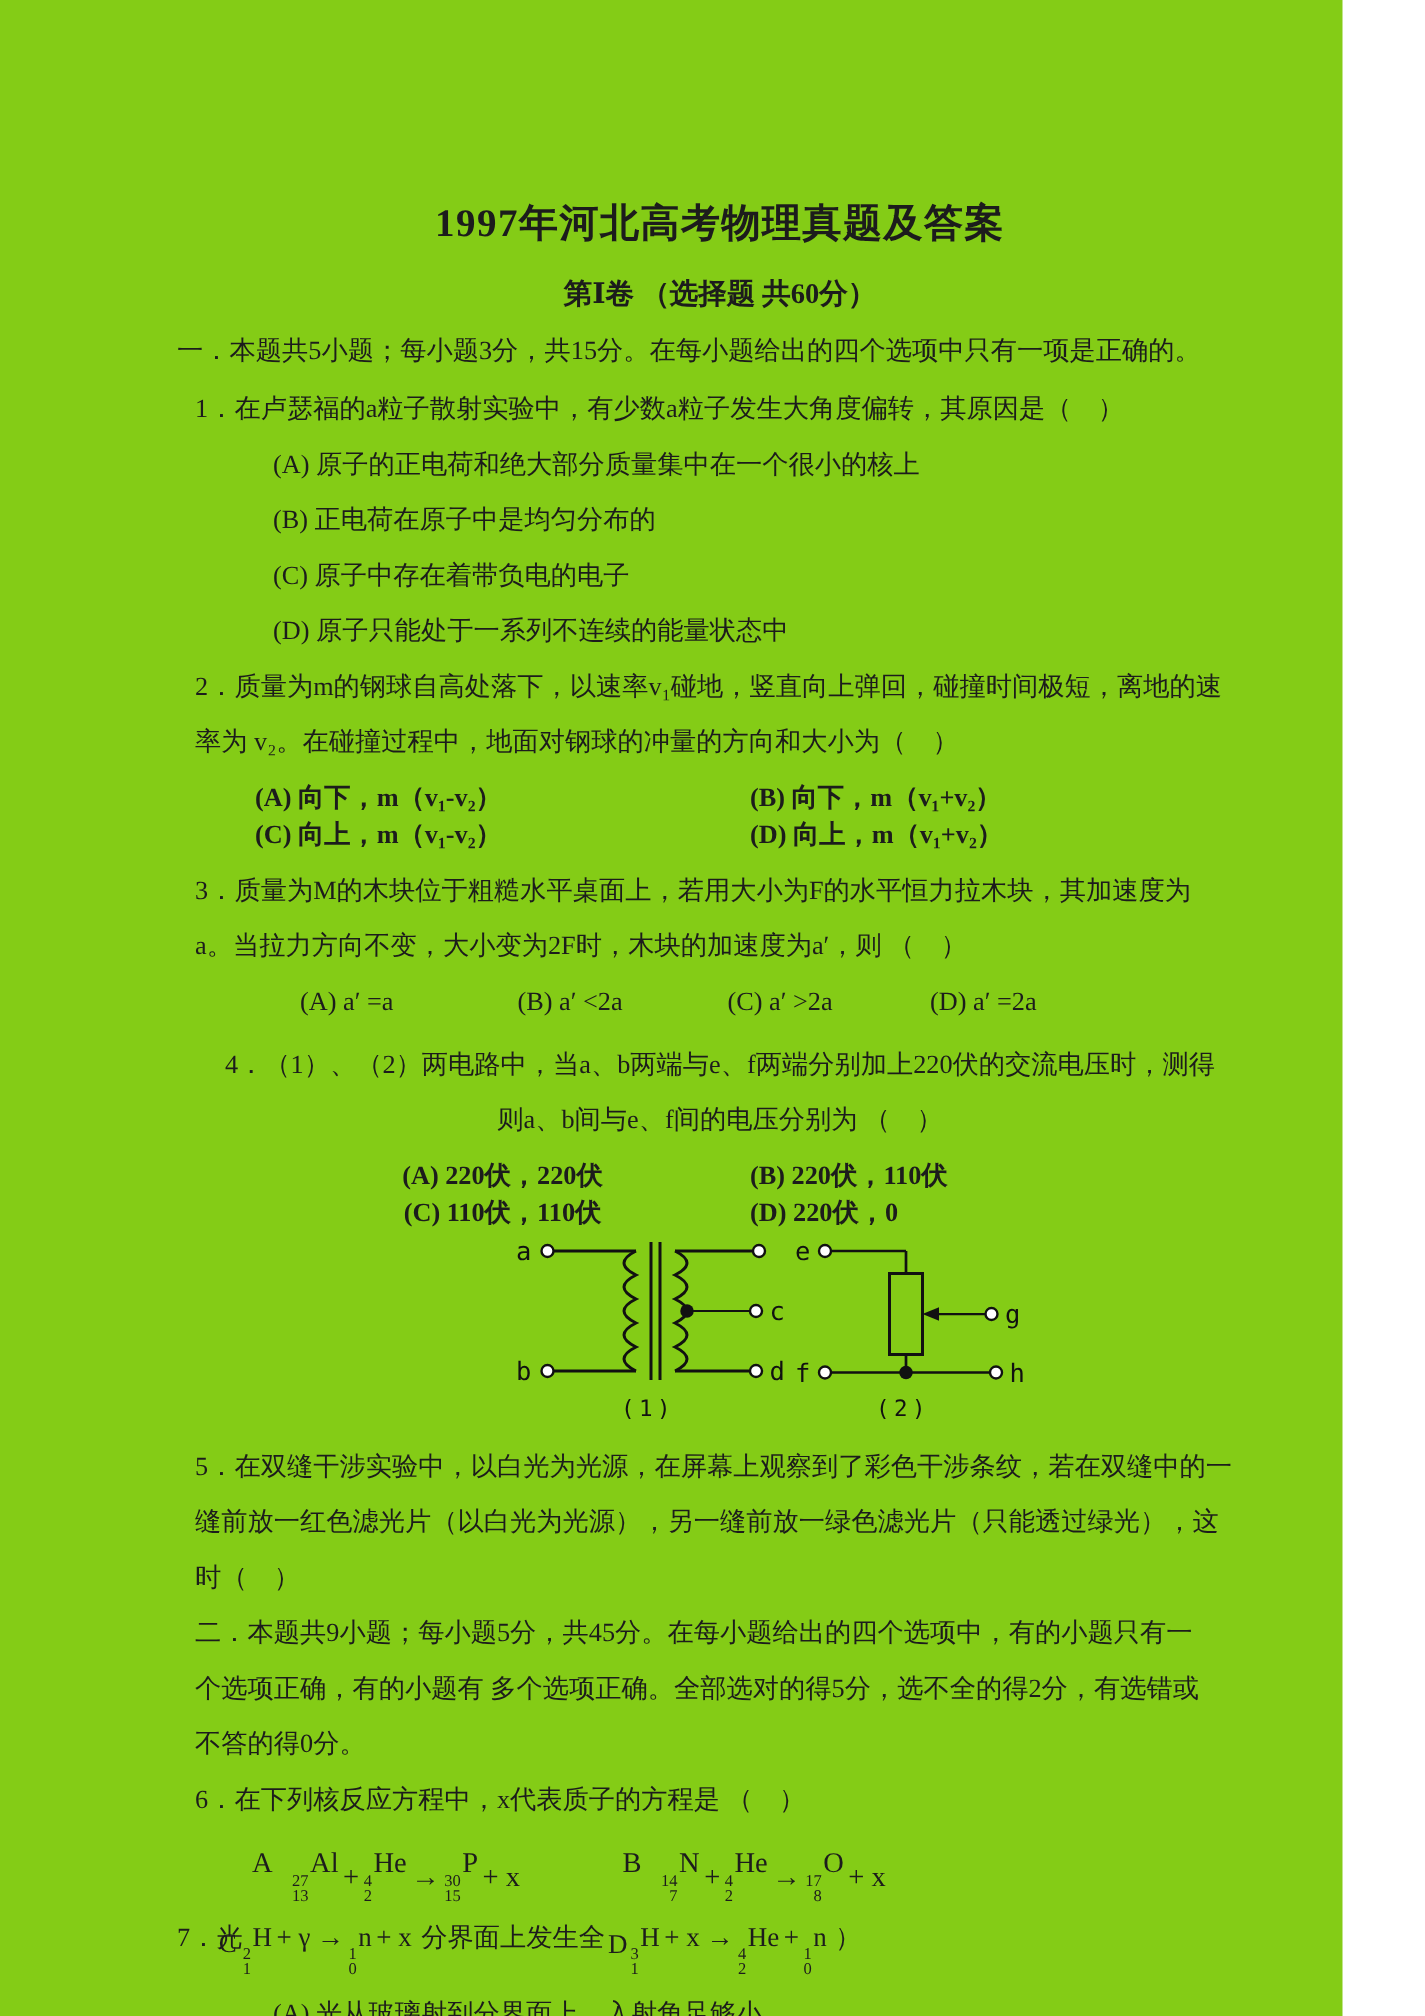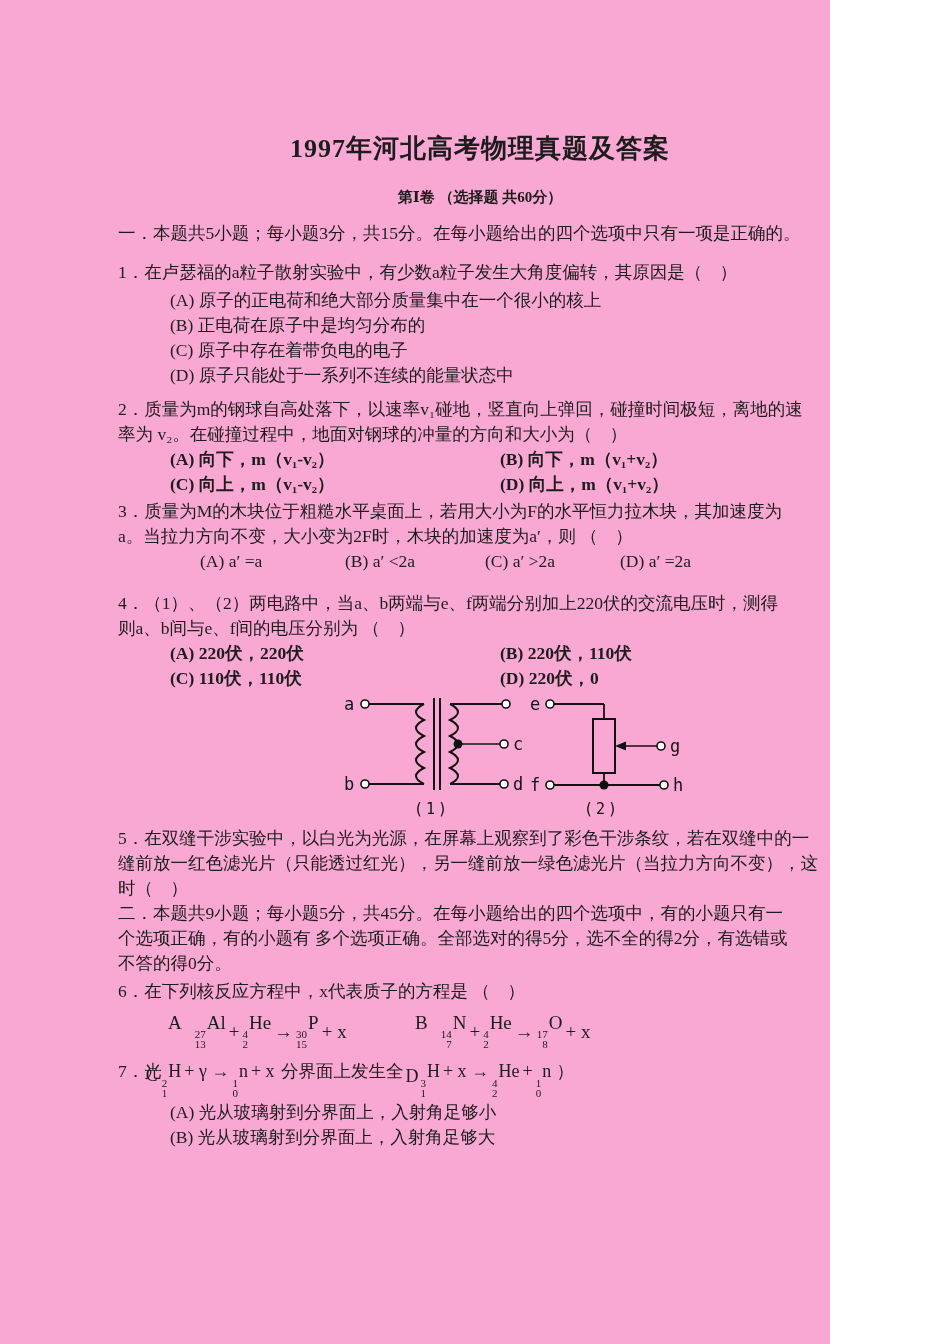--- a/index.html
+++ b/index.html
@@ -1,50 +1,50 @@
 <!DOCTYPE html>
 <html lang="zh"><head>
 <meta charset="utf-8">
 <style>
   html,body { margin:0; padding:0; background:#ffffff; }
   .page {
-    position:relative; width:830px; height:1344px; background:#f9a8d4;
+    position:relative; width:895px; height:1344px; background:#84cc16;
     overflow:hidden; color:#1c1c1c;
     font-family:"Liberation Serif","DejaVu Serif",serif;
   }
   .content {
     position:absolute; left:118px; top:132px; width:724px;
     font-size:17.5px; line-height:25px;
   }
   .title {
     margin:0; font-size:26px; line-height:34px; font-weight:bold;
     text-align:center; letter-spacing:1px;
   }
   .volume {
-    margin:18px 0 0 0; font-size:15px; line-height:26px; font-weight:bold;
+    margin:18px 0 0 0; font-size:19px; line-height:26px; font-weight:bold;
     text-align:center;
   }
   .intro { margin:11px 0 0 0; }
-  p { margin:0; }
+  p { margin:12px; }
   .q { margin:0; }
   .mt-q1 { margin-top:14px; }
   .opts { margin-top:3px; }
   .opt { padding-left:52px; }
   .opt.ind2 { padding-left:66px; }
   .opt.gap { margin-top:1px; }
   .mt-q2 { margin-top:9px; }
   .optrow { display:flex;font-weight:bold; }
   .optrow .o1 { margin-left:52px; width:330px; }
   .mt-q3 { margin-top:2px; }
   .optrow4 { display:flex; }
   .optrow4 span { display:inline-block; }
   .optrow4 span:nth-child(1) { margin-left:82px; width:145px; }
   .optrow4 span:nth-child(2) { width:140px; }
   .optrow4 span:nth-child(3) { width:135px; }
-  .mt-q4 { margin-top:17px; }
+  .mt-q4 { margin-top:17px;text-align:center; }
   .diagrams { position:relative; height:130px; margin-top:2px; }
   .dsvg { position:absolute; top:0; }
   .d1 { left:224px; }
   .d2 { left:410px; }
   svg line, svg path, svg rect { stroke:#111; fill:none; }
   svg .term { fill:#fff; stroke:#111; stroke-width:1.6; }
   svg .dot  { fill:#111; stroke:none; }
   svg .arrowhead { fill:#111; stroke:none; }
   svg text { fill:#111; stroke:none; font-family:"DejaVu Sans Mono","Liberation Mono",monospace; font-size:17px; }
   svg text.cap { font-size:15px; letter-spacing:3px; }
@@ -163,21 +163,21 @@
           <text x="2" y="98">f</text>
           <circle class="term" cx="136" cy="92" r="4"></circle>
           <text x="145" y="98">h</text>
           <text class="cap" x="56" y="121">(2)</text>
         </svg>
       </div>
     </section>
 
     <section class="q mt-q5">
       <p class="stem">5．在双缝干涉实验中，以白光为光源，在屏幕上观察到了彩色干涉条纹，若在双缝中的一</p>
-      <p class="stem">缝前放一红色滤光片（只能透过红光），另一缝前放一绿色滤光片（当拉力方向不变），这</p>
+      <p class="stem">缝前放一红色滤光片（以白光为光源），另一缝前放一绿色滤光片（只能透过绿光），这</p>
       <p class="stem">时（　）</p>
     </section>
 
     <section class="q mt-part2">
       <p>二．本题共9小题；每小题5分，共45分。在每小题给出的四个选项中，有的小题只有一</p>
       <p>个选项正确，有的小题有 多个选项正确。全部选对的得5分，选不全的得2分，有选错或</p>
       <p>不答的得0分。</p>
     </section>
 
     <section class="q mt-q6">

